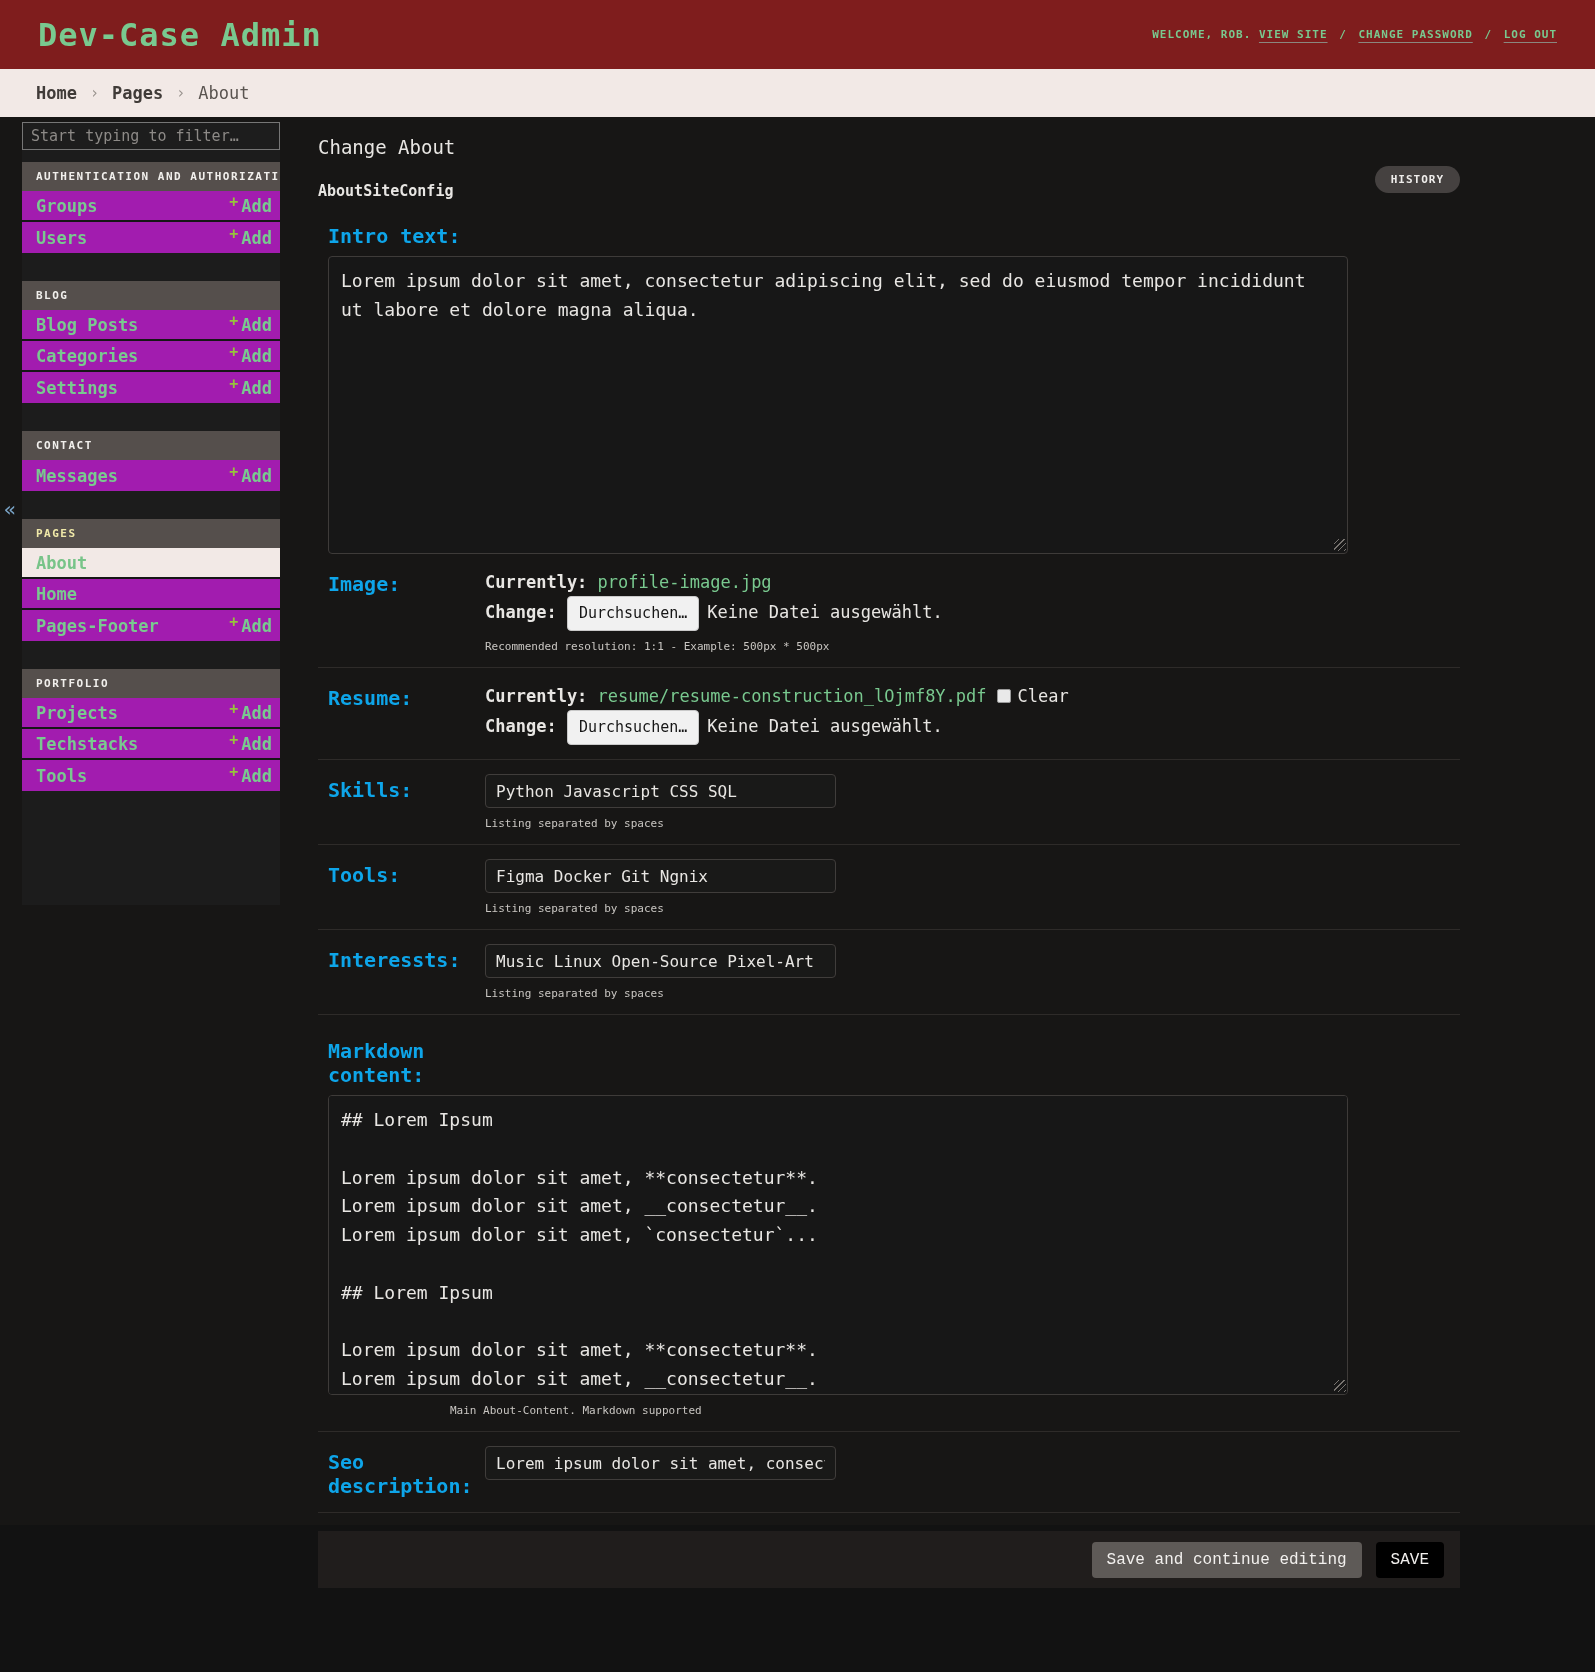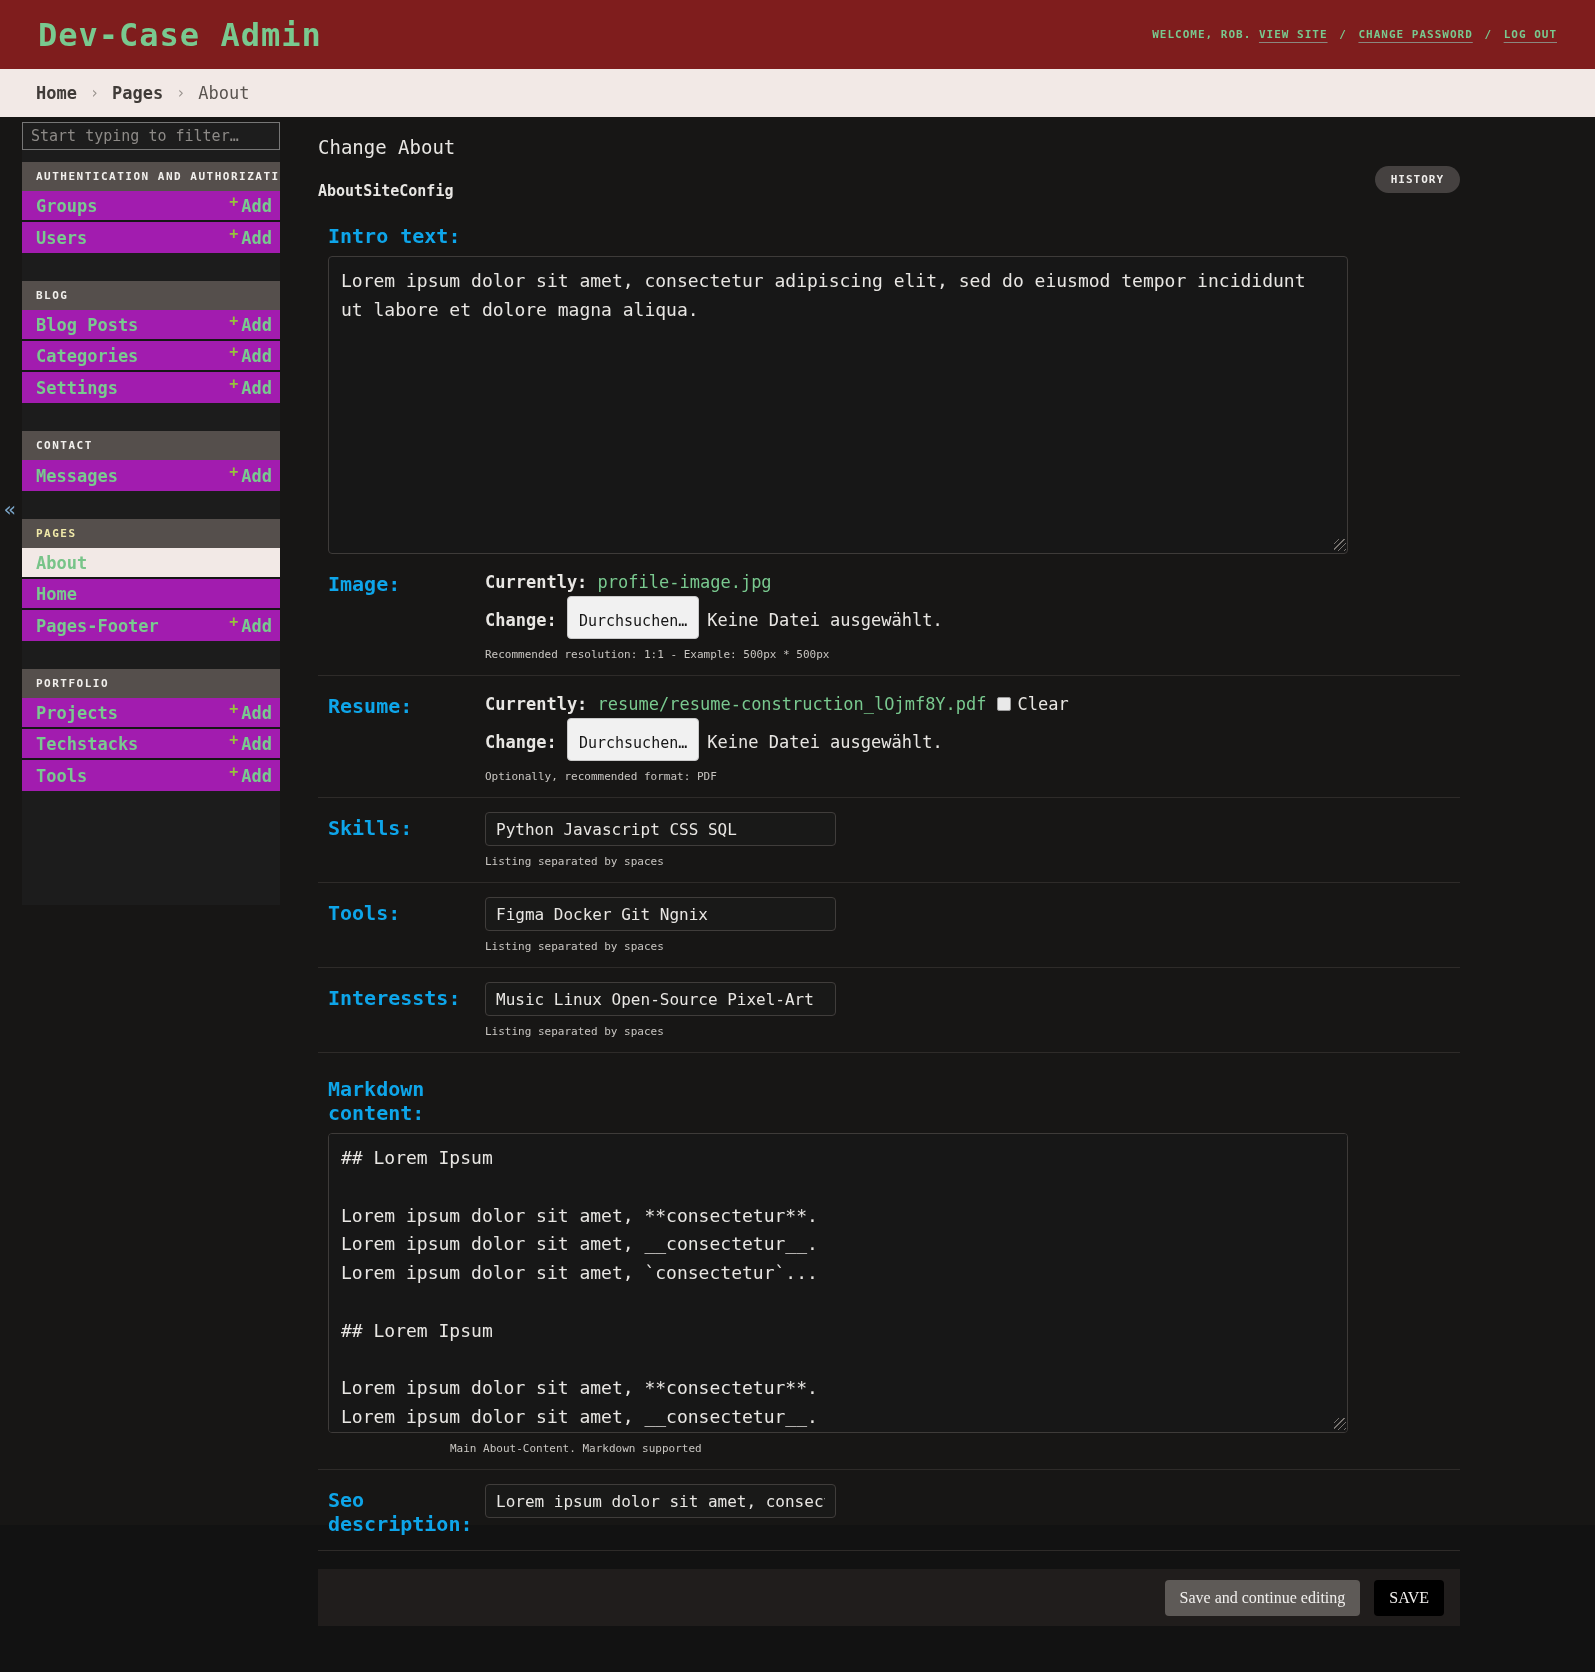--- a/index.html
+++ b/index.html
@@ -87,38 +87,38 @@
     cursor:ns-resize;
   }
   .inline-row { display:flex; }
   .inline-row .label-col { width:157px; flex:none; padding-top:4px; }
   .inline-row .field-col { flex:1; }
   .file-line { font-size:17px; line-height:28px; }
   .file-line .bold { font-weight:bold; }
   .file-link { color:#79c98f; text-decoration:none; }
   .browse-btn {
     display:inline-block; background:#f1f1f1; color:#161616; font-family:inherit;
-    font-size:15px; padding:10px 11px 3px; border:1px solid #c9c9c9; border-radius:4px;
+    font-size:15px; padding:2px 11px 3px; border:1px solid #c9c9c9; border-radius:4px;
     margin-right:8px; cursor:pointer;
   }
   .clear-box {
     display:inline-block; width:14px; height:14px; background:#e9e9e9; border:1px solid #9a9a9a;
     border-radius:2px; vertical-align:-1px; margin:0 7px 0 10px; cursor:pointer;
   }
   .help-text { font-size:11px; color:#c9c6c2; margin-top:9px; }
   .text-input {
     width:351px; height:34px; background:#191918; border:1px solid #403d3b; border-radius:4px;
     color:#e8e6e3; font-family:inherit; font-size:16px; padding:0 10px;
   }
   .md-help { margin-left:122px; }
   .submit-row {
     margin-top:18px; height:57px; background:#201d1c; display:flex; align-items:center;
     justify-content:flex-end; gap:14px; padding-right:16px;
   }
-  .btn { font-family:Liberation Serif, serif; font-size:16px; color:#f2f0ee; border:none; border-radius:4px; padding:9px 15px; cursor:pointer; }
+  .btn { font-family:Liberation Mono, monospace; font-size:16px; color:#f2f0ee; border:none; border-radius:4px; padding:9px 15px; cursor:pointer; }
   .btn-secondary { background:#5e5a57; }
   .btn-primary { background:#000000; }
 </style>
 </head>
 <body>
 
 <div class="top-header">
   <a href="#" class="brand">Dev-Case Admin</a>
   <div class="user-tools">
     <span>WELCOME, ROB.</span>
@@ -252,21 +252,20 @@
       </div>
       <div class="field-col">
         <div class="file-line">
           <span class="bold">Currently:</span>
           <a href="#" class="file-link">resume/resume-construction_lOjmf8Y.pdf</a><span class="clear-box"></span><span>Clear</span>
         </div>
         <div class="file-line">
           <span class="bold">Change:</span>
           <span class="browse-btn">Durchsuchen…</span><span>Keine Datei ausgewählt.</span>
         </div>
-        <div class="help-text">Optionally, recommended format: PDF</div>
       </div>
     </div>
 
     <div class="form-row inline-row">
       <div class="label-col">
         <label class="field-label">Skills:</label>
       </div>
       <div class="field-col">
         <input class="text-input" value="Python Javascript CSS SQL" style="">
         <div class="help-text">Listing separated by spaces</div>

